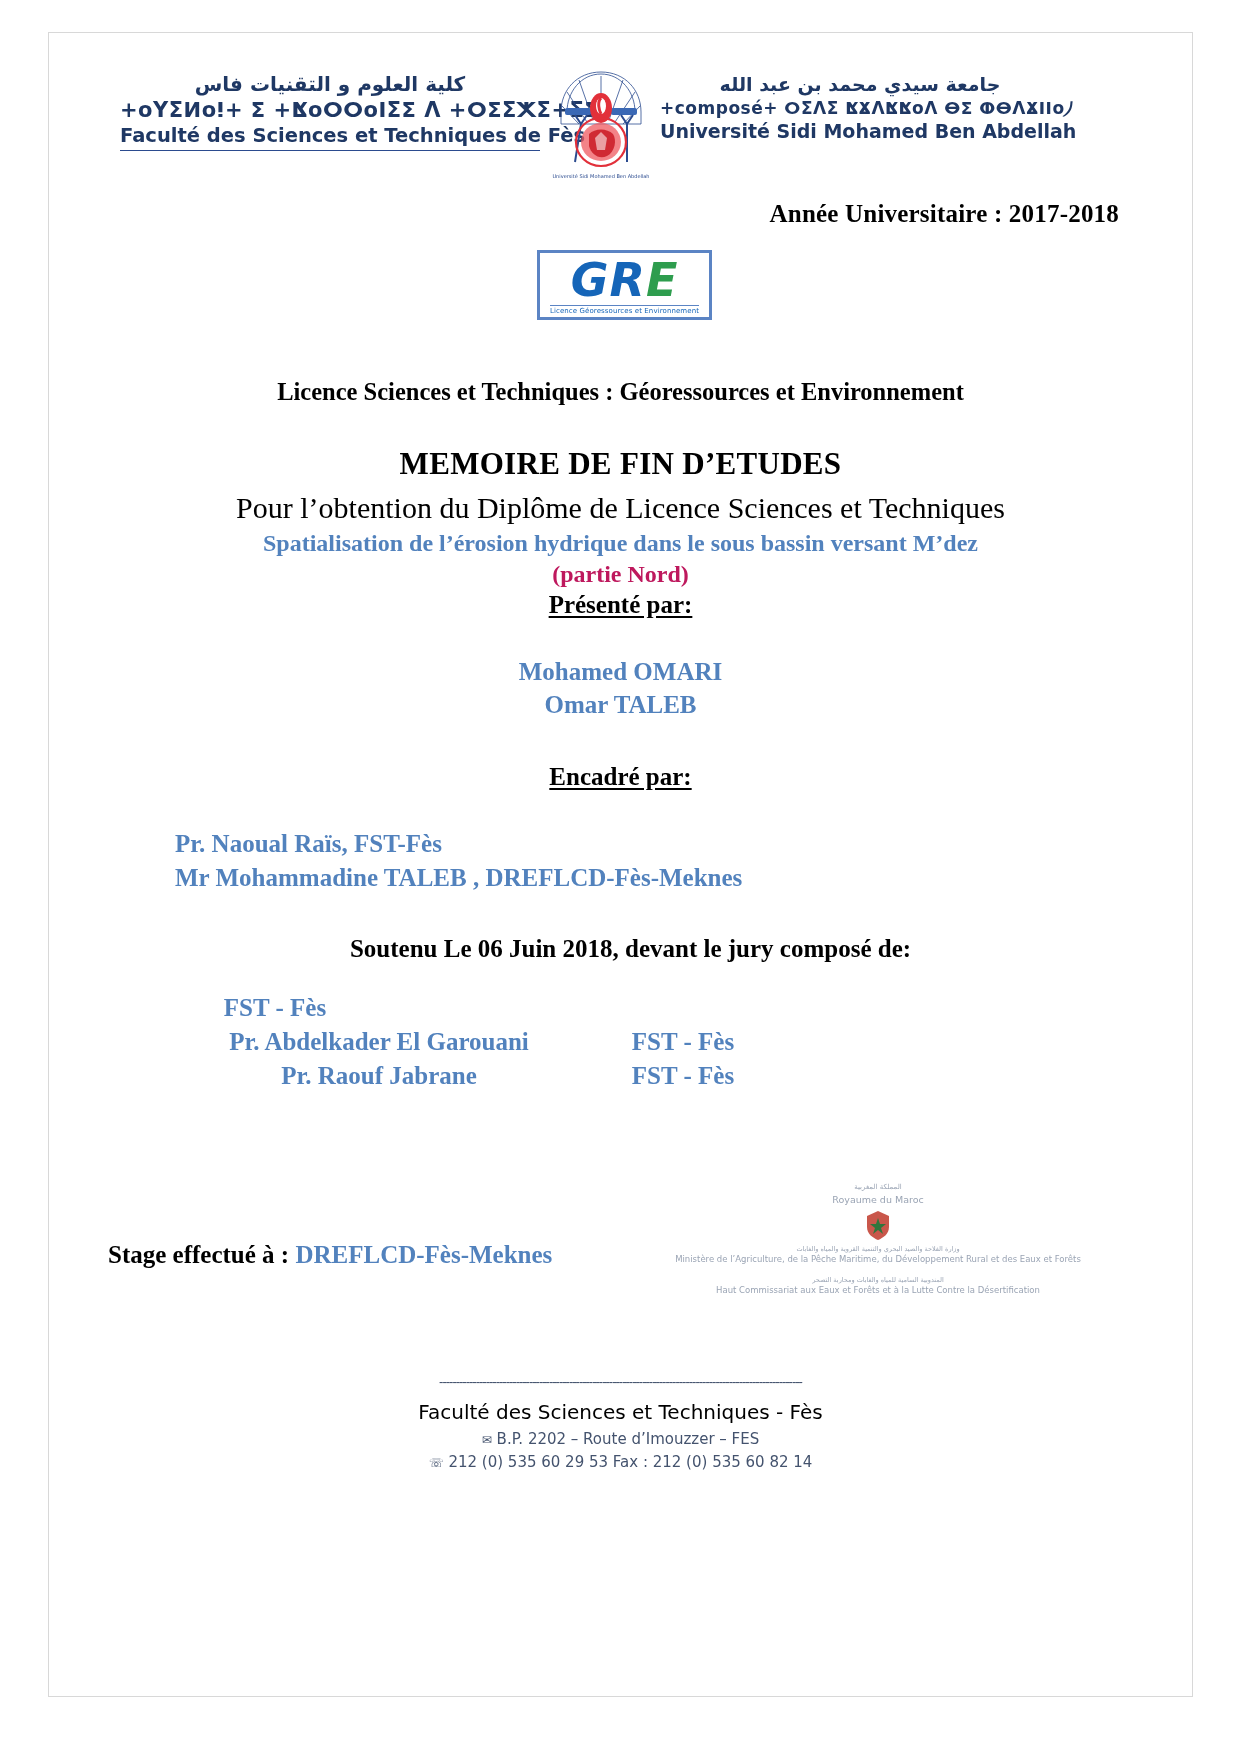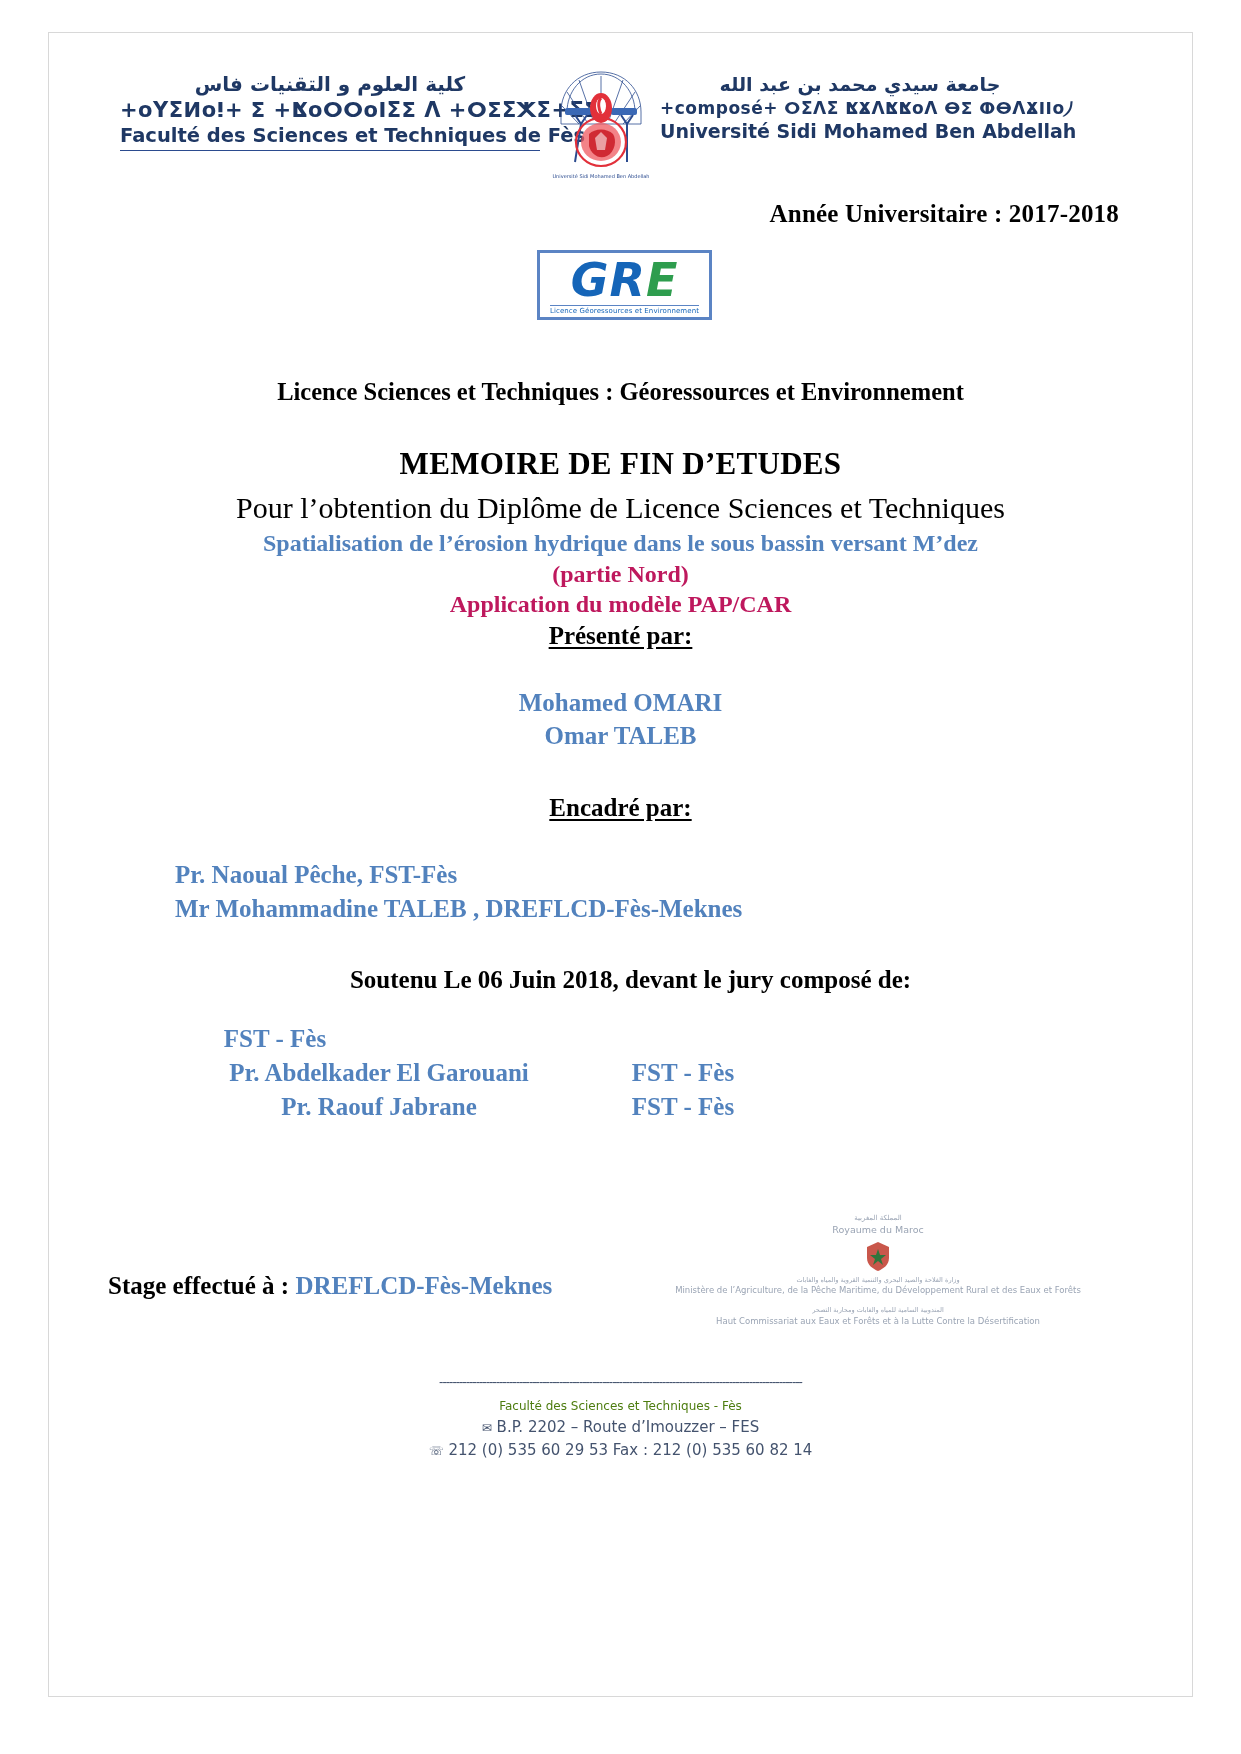--- a/index.html
+++ b/index.html
@@ -308,21 +308,21 @@
   }
   .foot-dash {
     color: #3a4a66;
     font-size: 13px;
     letter-spacing: -1px;
     white-space: nowrap;
     overflow: hidden;
     margin-bottom: 8px;
     font-family: "Liberation Sans", sans-serif;
   }
-  .foot-l1 { font-size: 12px; line-height: 1.55; color: #4d7c0f; }
+  .foot-l1 { font-size: 20px; line-height: 1.55; color: #000000; }
   .foot-l2 { font-size: 15px; line-height: 1.55; color: #44536e; }
   .foot-l3 { font-size: 15px; line-height: 1.55; color: #44536e; }
   .foot-ico { font-size: 12px; }
 </style>
 </head>
 <body>
 
 <div class="page">
   <div class="page-border"></div>
 
@@ -379,33 +379,32 @@
     <div class="body-block">
 
       <div class="line-deg">Licence Sciences et Techniques : Géoressources et Environnement</div>
 
       <div class="line-mem">MEMOIRE DE FIN D’ETUDES</div>
 
       <div class="line-pour">Pour l’obtention du Diplôme de Licence Sciences et Techniques</div>
 
       <div class="line-sub">Spatialisation de l’érosion hydrique dans le sous bassin versant M’dez</div>
       <div class="line-sub2">(partie Nord)</div>
-      <div class="line-sub2">Application du modèle PAP/CAR</div>
 
       <div class="lbl-ul presente">Présenté par:</div>
 
       <div class="names">
         <div>Mohamed OMARI</div>
         <div>Omar TALEB</div>
       </div>
 
       <div class="lbl-ul encadre">Encadré par:</div>
 
       <div class="sup-list">
-        <div>Pr. Naoual Pêche, FST-Fès</div>
+        <div>Pr. Naoual Raïs, FST-Fès</div>
         <div>Mr Mohammadine TALEB , DREFLCD-Fès-Meknes</div>
       </div>
 
       <div class="soutenu">Soutenu Le 06 Juin 2018,  devant le jury composé de:</div>
 
       <div class="jury">
         <div class="jury-row">
           <div class="jury-aff">FST - Fès</div>
         </div>
         <div class="jury-row">

